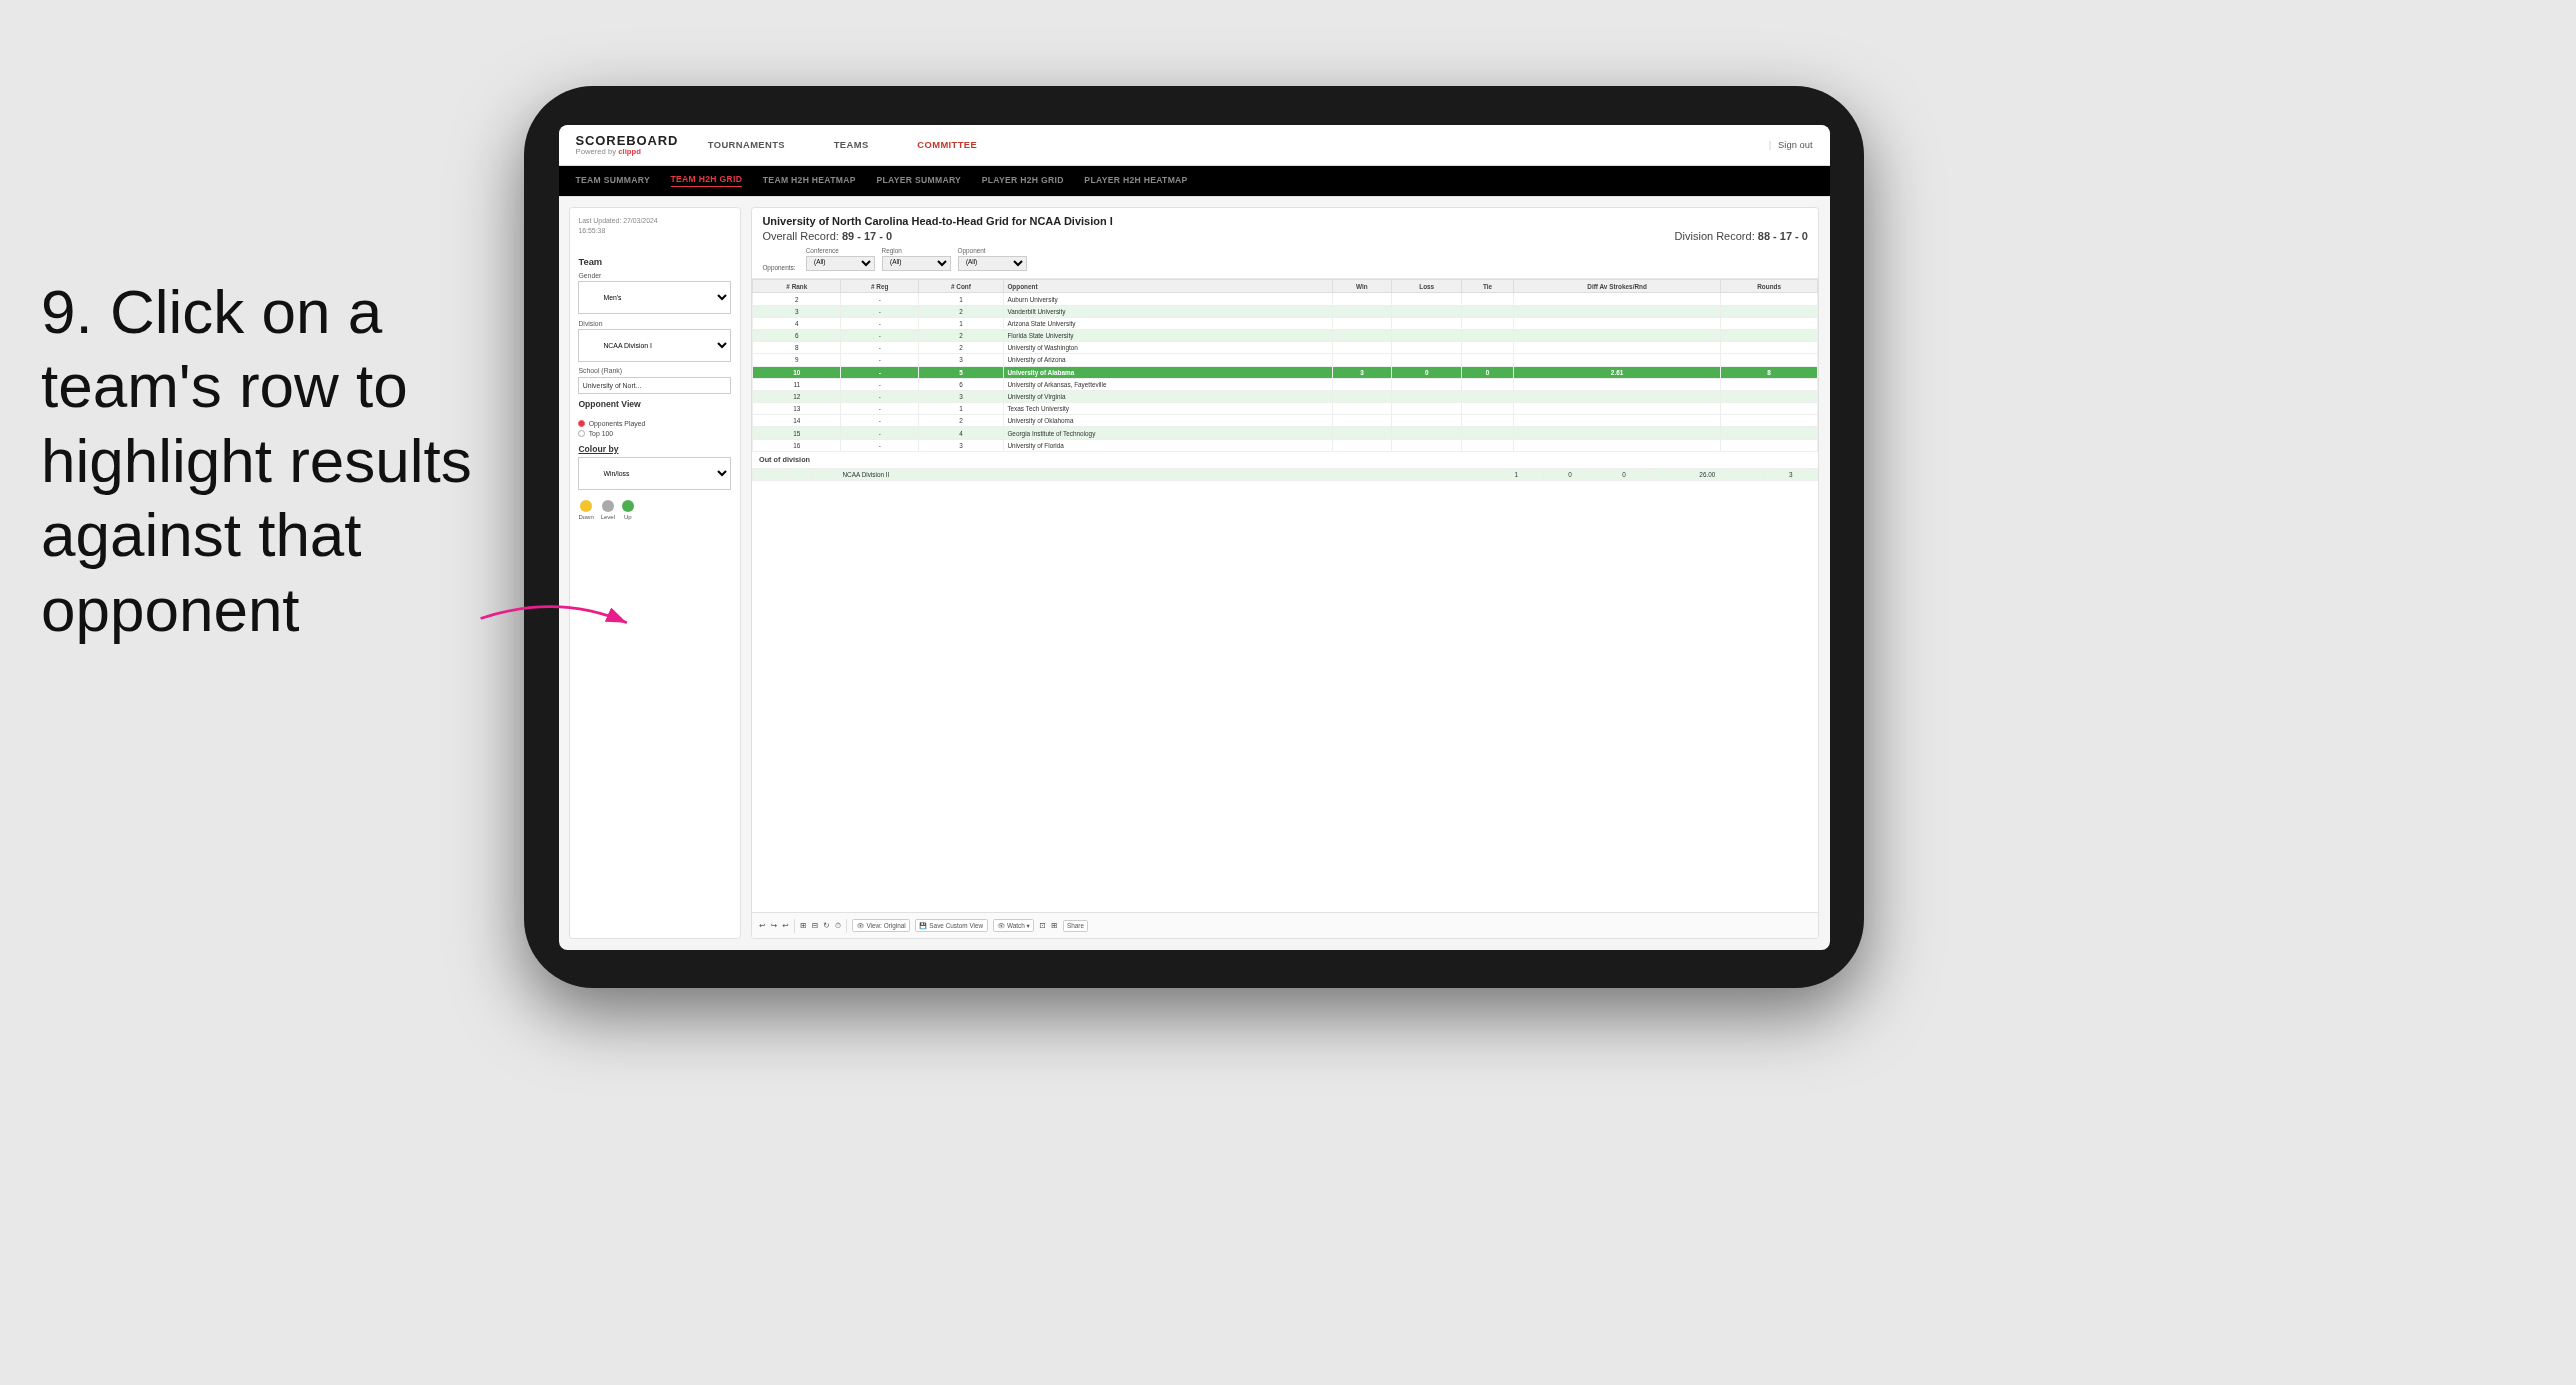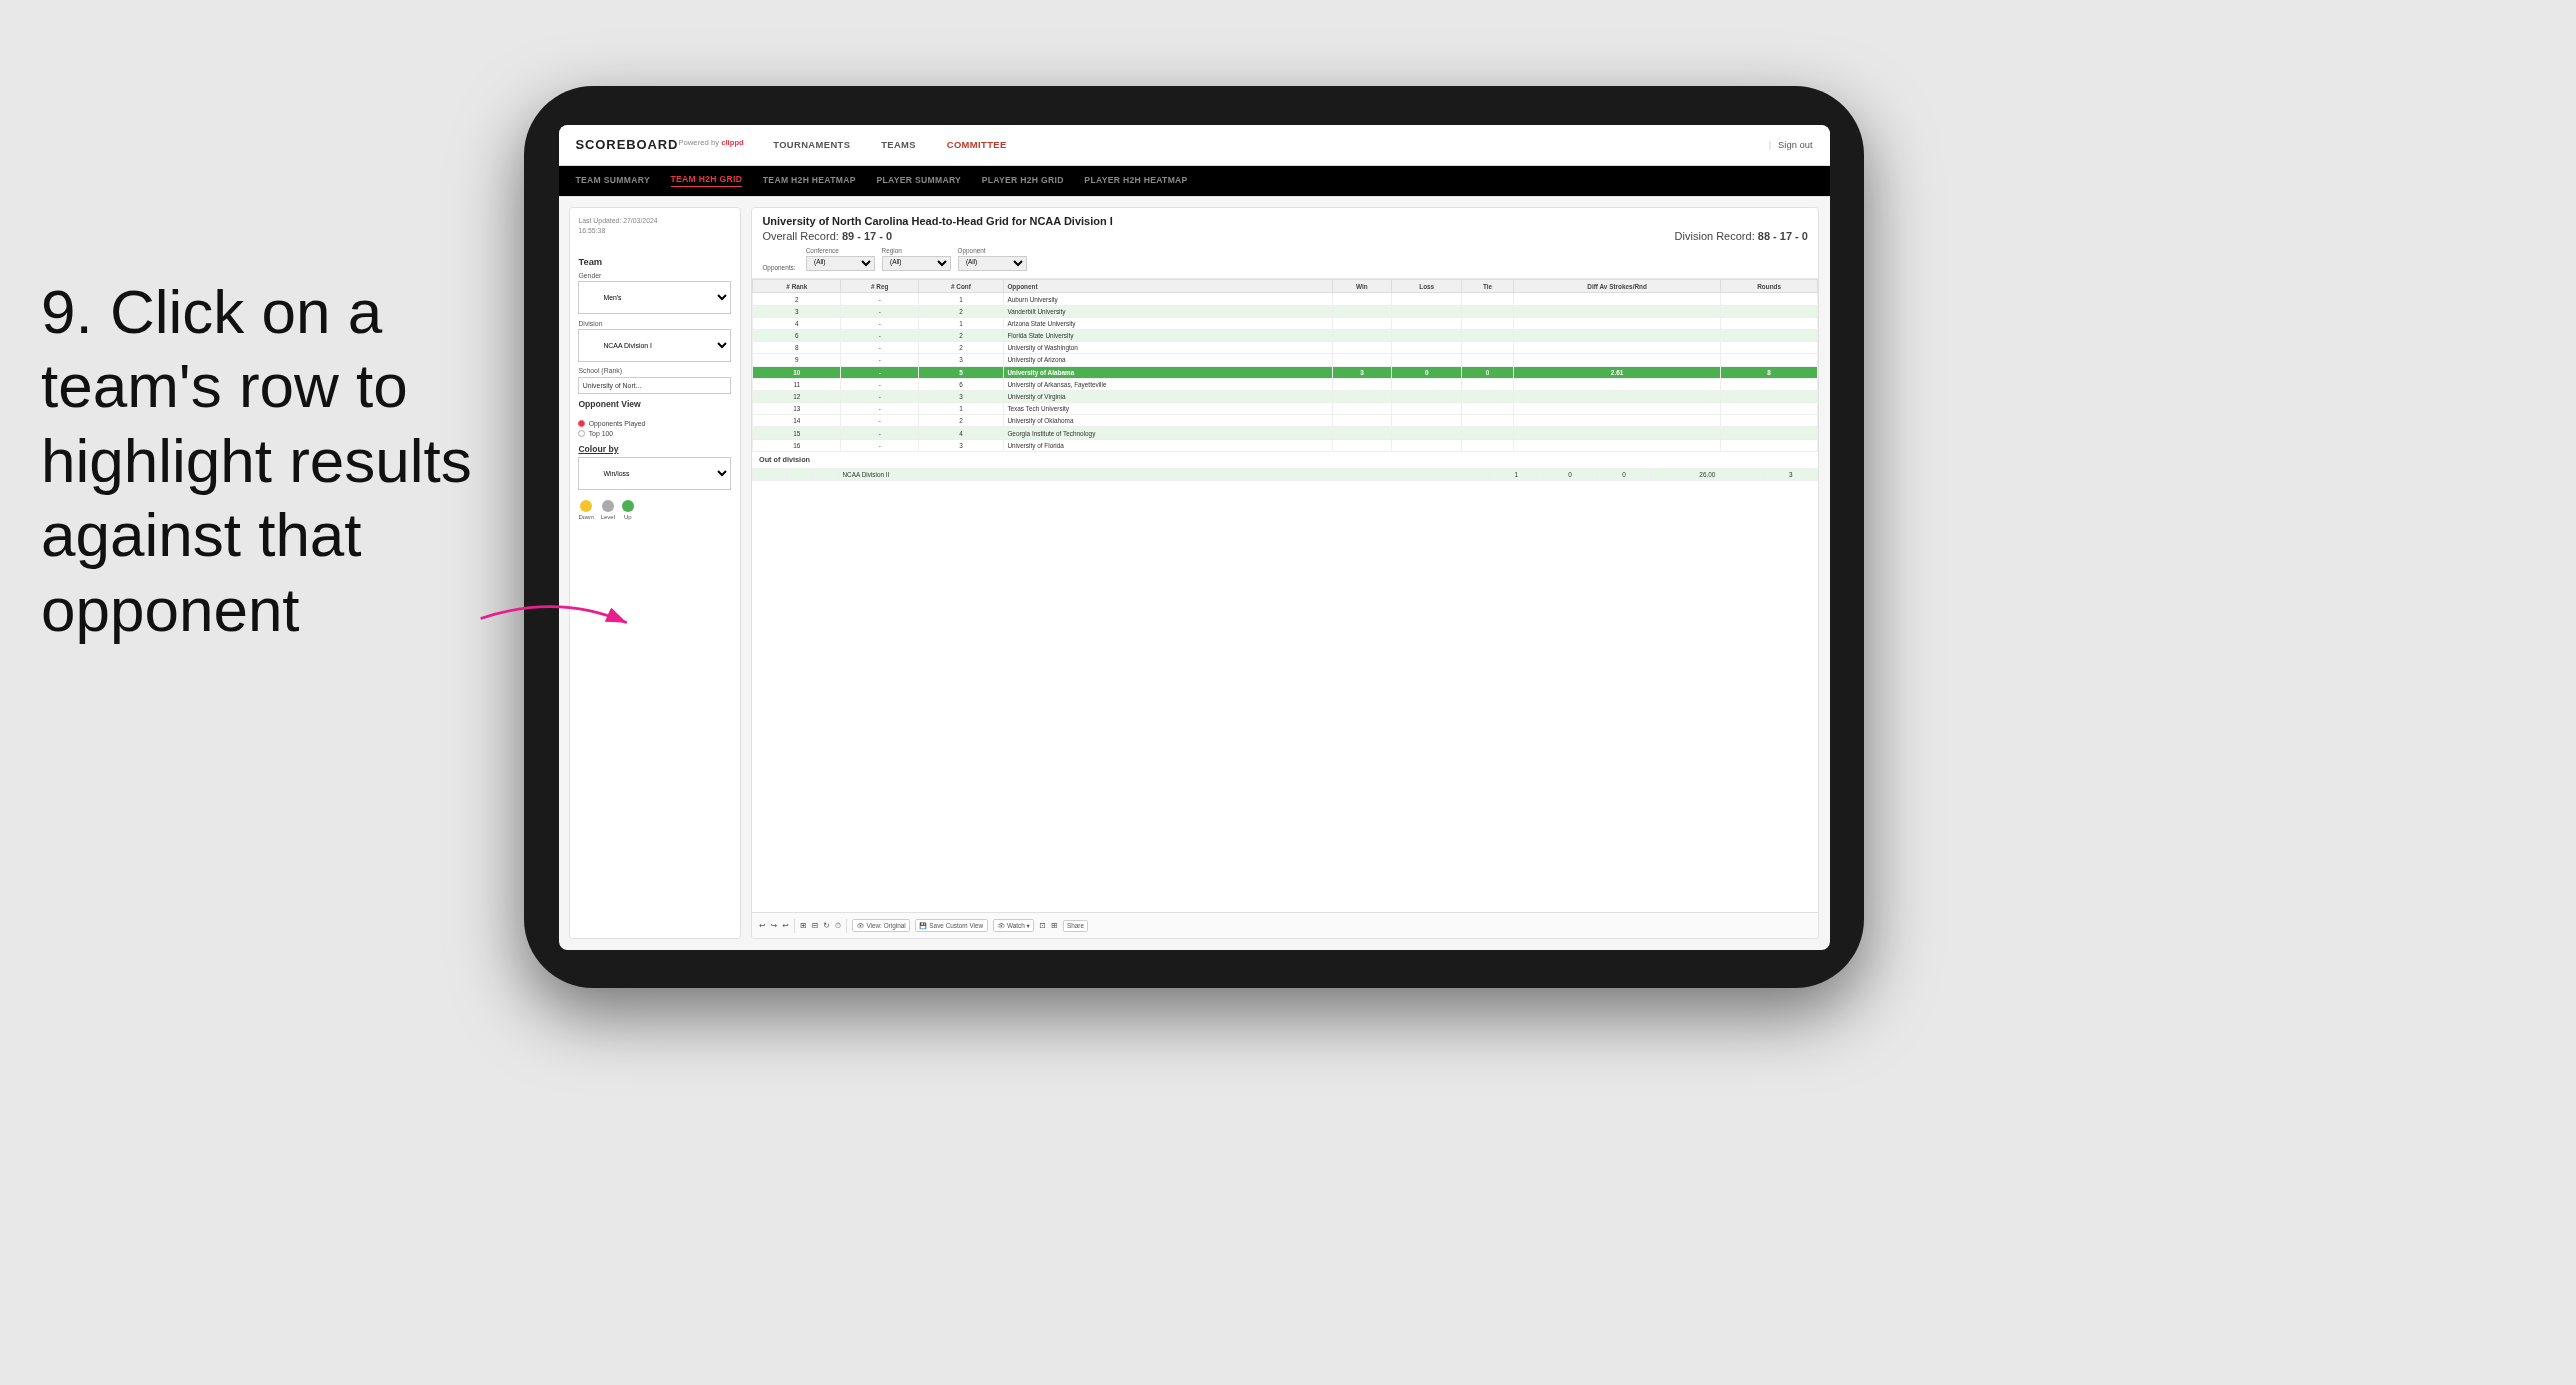--- a/index.html
+++ b/index.html
@@ -55,20 +55,21 @@
       border-bottom: 0.9px solid #ddd;
       display: flex;
       align-items: center;
       padding: 0 17px;
       height: 41px;
       flex-shrink: 0;
     }
 
     .logo-area {
       display: flex;
+      flex-direction: column;
       margin-right: 26px;
     }
 
     .logo-scoreboard {
       font-size: 13px;
       font-weight: 900;
       color: #222;
       letter-spacing: 0.9px;
       line-height: 1;
     }
@@ -78,21 +79,21 @@
       color: #888;
     }
 
     .logo-clippd {
       color: #e63946;
       font-weight: bold;
     }
 
     .nav-items {
       display: flex;
-      gap: 24px;
+      gap: 42px;
       flex: 1;
       align-items: flex-end;
     }
 
     .nav-item {
       font-size: 9.4px;
       font-weight: 600;
       color: #555;
       cursor: pointer;
       padding: 0 3.4px;

